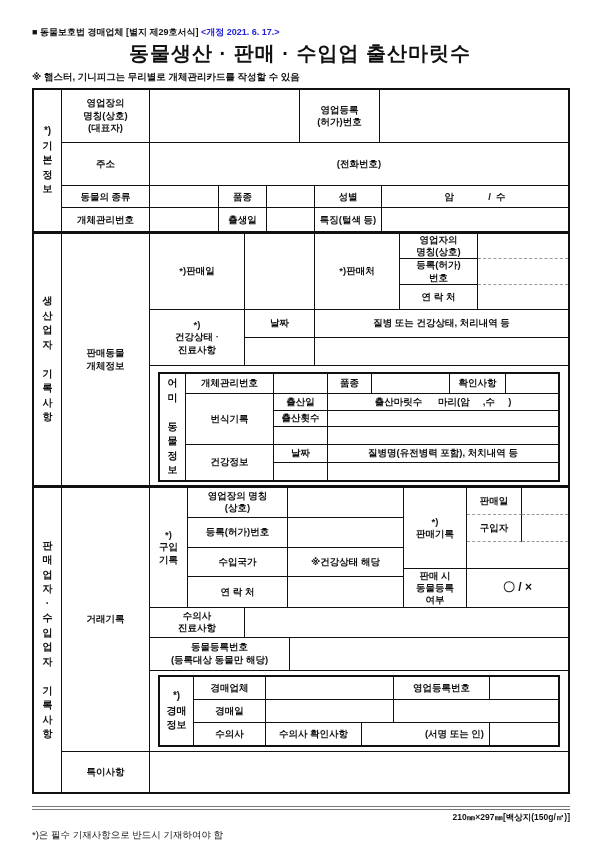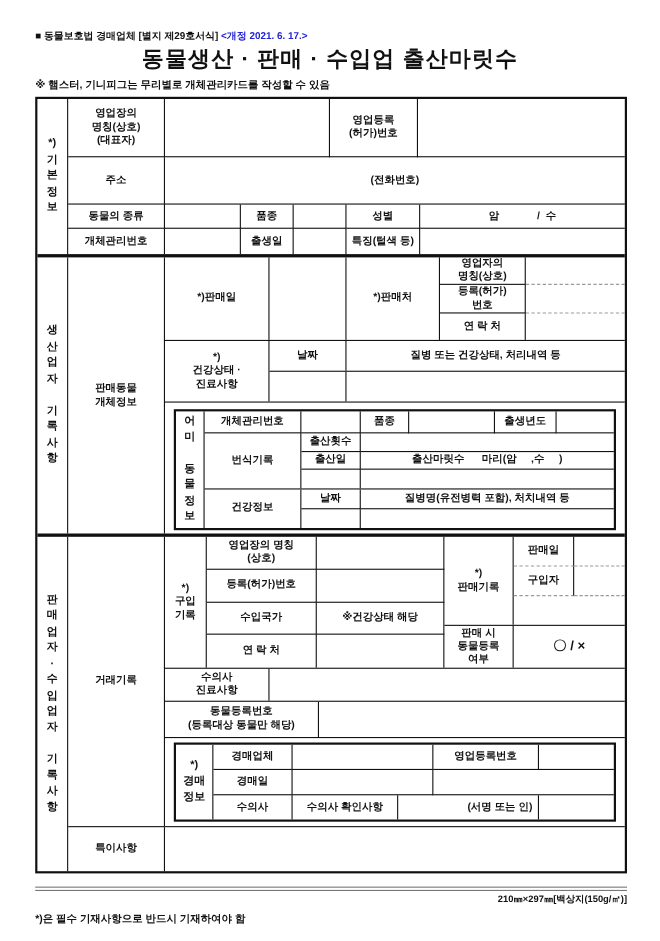--- a/index.html
+++ b/index.html
@@ -20,21 +20,21 @@
   .bb{border-bottom:1px solid #111}
   .bbk{border-bottom:1px solid #111}
   .bg{border-bottom:1px dashed #9a9a9a}
   .fx{flex:1}
   .vcell{font-size:10px;line-height:1.45}
   .itable{border:2px solid #111;display:flex}
   .tr{justify-content:flex-end;padding-right:5px}
   .footer-rule{position:absolute;left:32px;top:806px;width:538px;height:4px;
      border-top:1.5px solid #777;border-bottom:1.5px solid #777}
   .paper-spec{position:absolute;right:30px;top:812px;font-size:8.5px;font-weight:700}
-  .req-note{position:absolute;left:32px;top:829px;font-size:9.5px;font-weight:700}
+  .req-note{position:absolute;left:32px;top:829px;font-size:9.5px;font-weight:400}
 </style>
 </head>
 <body>
 
 <div class="page">
 
   <div class="reg-line"><span>■ 동물보호법 경매업체 [별지 제29호서식] </span><span class="rev">&lt;개정 2021. 6. 17.&gt;</span></div>
 
   <div class="title">동물생산 · 판매 · 수입업 출산마릿수</div>
   <div class="note">※ 햄스터, 기니피그는 무리별로 개체관리카드를 작성할 수 있음</div>
@@ -137,33 +137,33 @@
 동
 물
 정
 보</div>
             <div class="col fx">
               <div class="row" style="height:20px">
                 <div class="c br bb" style="width:88px">개체관리번호</div>
                 <div class="c br bb" style="width:54px"></div>
                 <div class="c br bb" style="width:44px">품종</div>
                 <div class="c br bb" style="width:78px"></div>
-                <div class="c br bb" style="width:56px">출생년도</div>
+                <div class="c br bb" style="width:56px">확인사항</div>
                 <div class="c bb fx"></div>
               </div>
               <div class="row bbk" style="height:51px">
                 <div class="c br" style="width:88px">번식기록</div>
                 <div class="col fx">
                   <div class="row" style="height:17px">
+                    <div class="c br bb" style="width:54px">출산일</div>
+                    <div class="c bb fx">출산마릿수      마리(암     ,수     )</div>
+                  </div>
+                  <div class="row" style="height:17px">
                     <div class="c br bb" style="width:54px">출산횟수</div>
                     <div class="c bb fx"></div>
-                  </div>
-                  <div class="row" style="height:17px">
-                    <div class="c br bb" style="width:54px">출산일</div>
-                    <div class="c bb fx">출산마릿수      마리(암     ,수     )</div>
                   </div>
                   <div class="row" style="height:17px">
                     <div class="c br" style="width:54px"></div>
                     <div class="c fx"></div>
                   </div>
                 </div>
               </div>
               <div class="row" style="height:35px">
                 <div class="c br" style="width:88px">건강정보</div>
                 <div class="col fx">

